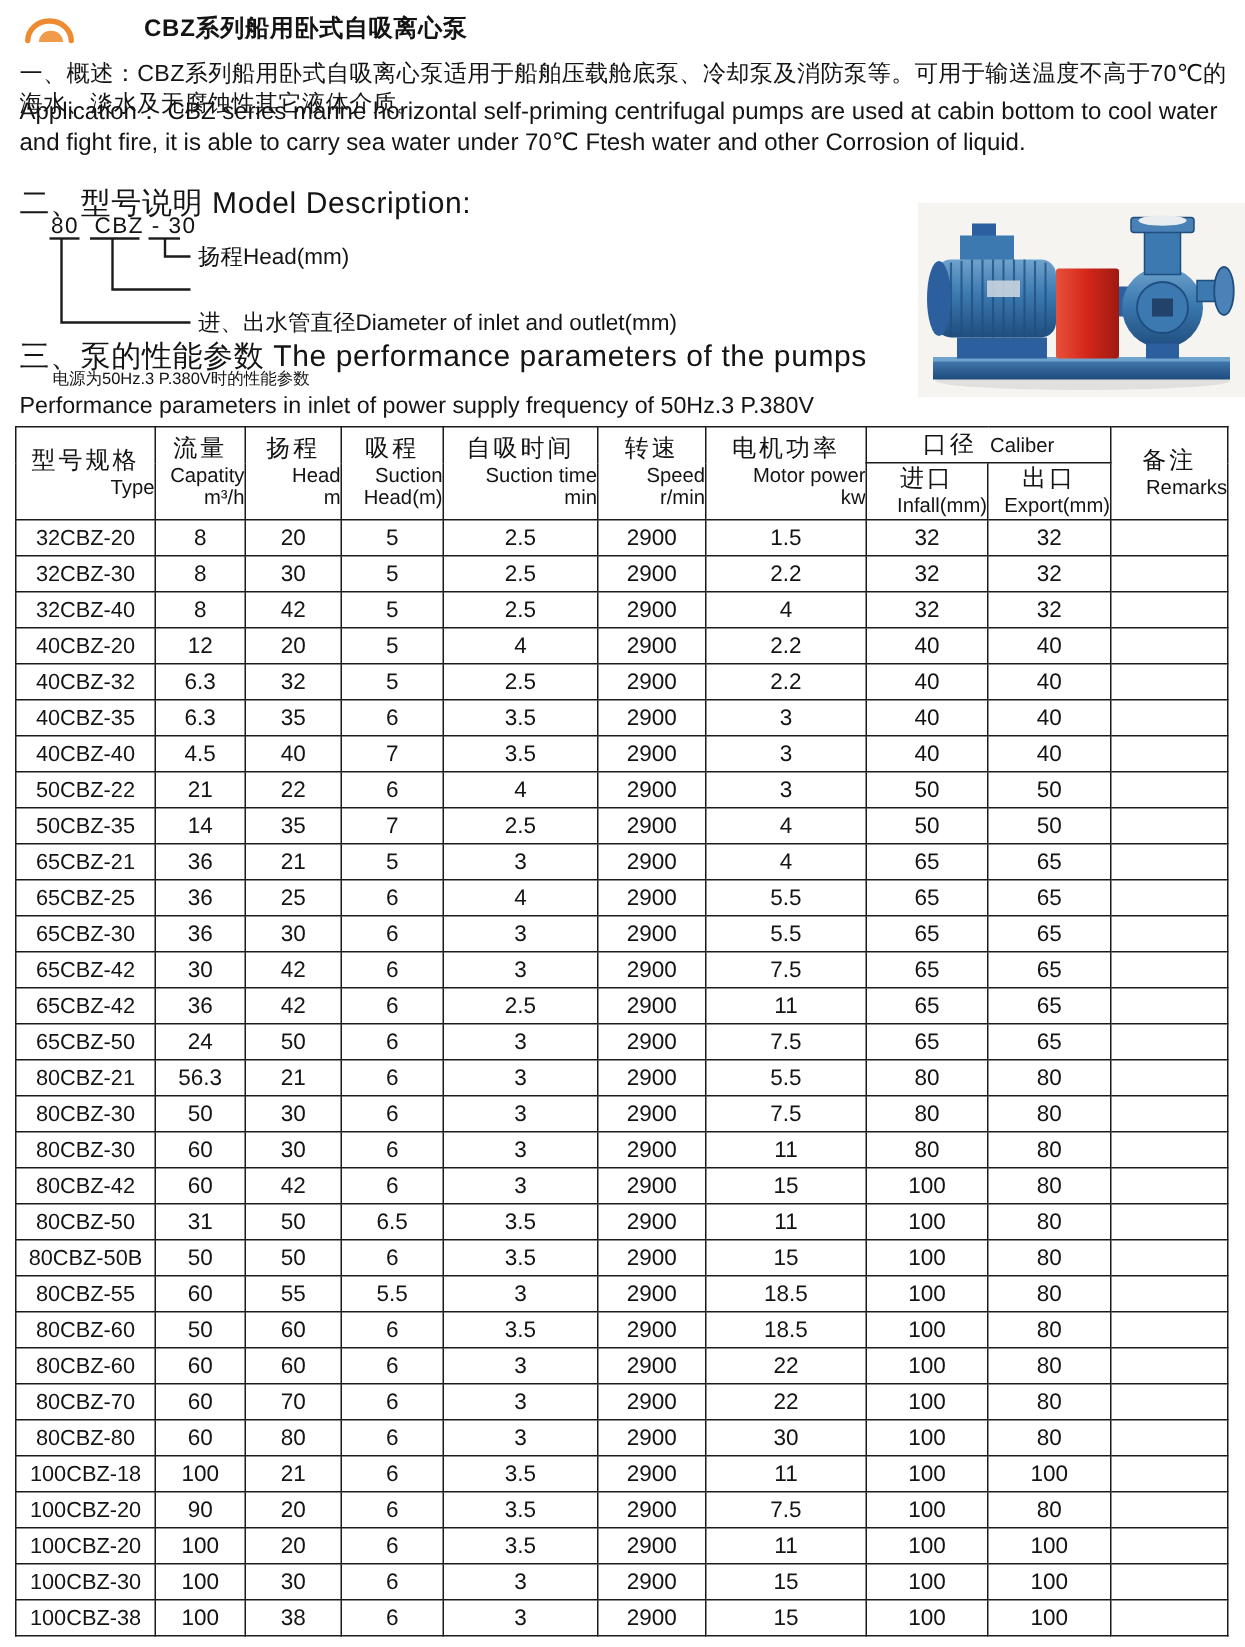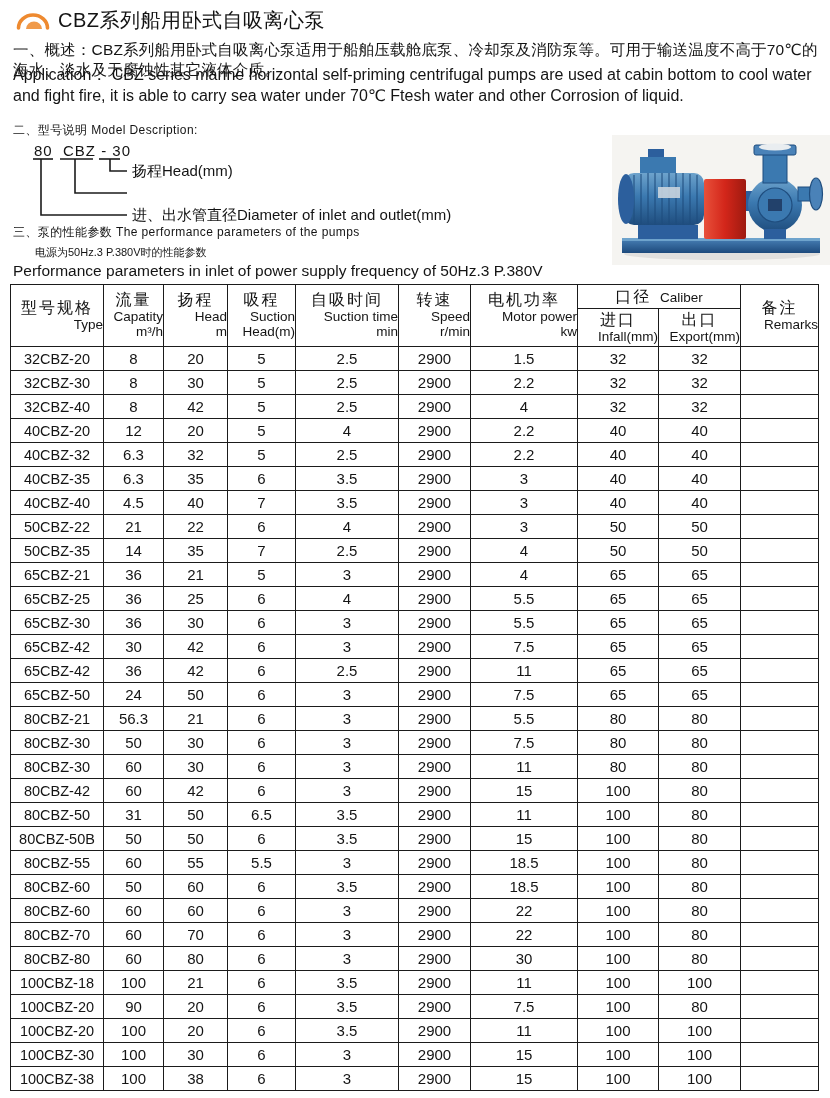--- a/index.html
+++ b/index.html
@@ -7,27 +7,27 @@
   body {
     width: 830px; height: 1098px; position: relative;
     font-family: "Liberation Sans", "DejaVu Sans", sans-serif;
     color: #141414;
   }
   .abs { position: absolute; }
 
   
   .title-row { top: 7px; left: 15px; width: 805px; display: flex; align-items: center; gap: 7px; }
   .logo { width: 36px; height: 25px; flex: 0 0 auto; }
-  .title-zh { font-size: 20px; font-weight: normal; letter-spacing: 0.5px; white-space: nowrap; }
+  .title-zh { font-size: 16px; font-weight: bold; letter-spacing: 0.5px; white-space: nowrap; margin-left: 38px; }
   .title-en { font-size: 15px; font-weight: bold; white-space: nowrap; }
 
   
   .para-zh { top: 40px; left: 13px; width: 806px; font-size: 15.5px; line-height: 20px; letter-spacing: 0.2px; }
   .para-en { top: 65px; left: 13px; width: 806px; font-size: 16px; line-height: 20.5px; }
-  .sec-heading { left: 13px; font-size: 12px; letter-spacing: 0.4px; }
+  .sec-heading { left: 13px; font-size: 20px; letter-spacing: 0.4px; }
   .sec2 { top: 122px; }
   .sec3 { top: 224px; }
   .power-zh { top: 245px; left: 13px; font-size: 11px; margin-left: 22px; }
   .power-en { top: 262px; left: 13px; font-size: 15.5px; }
 
   
   .diagram { top: 142px; left: 14px; width: 620px; height: 86px; }
   .diagram svg.lines { position: absolute; top: 0; left: 0; }
   .model-code { position: absolute; top: 0; left: 20px; font-size: 15px; letter-spacing: 1px; white-space: pre; }
   .model-label { position: absolute; left: 118px; font-size: 15px; white-space: nowrap; }

